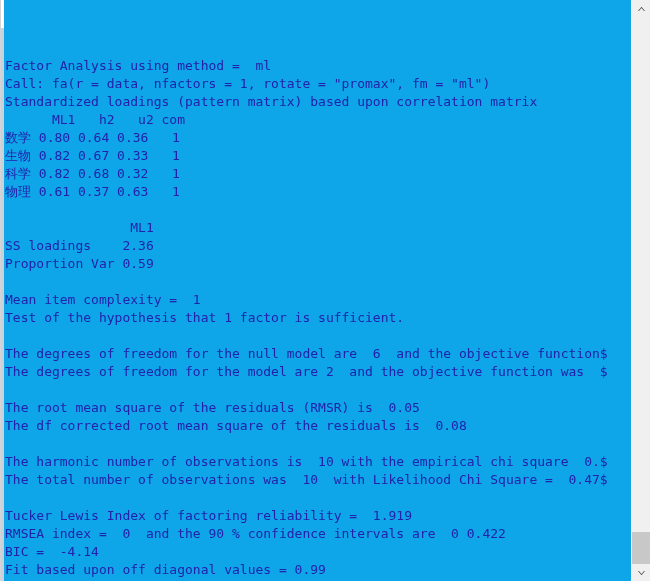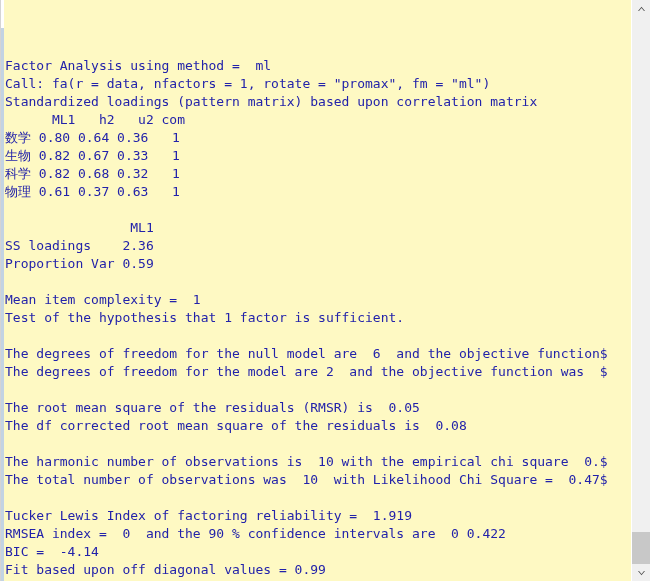--- a/index.html
+++ b/index.html
@@ -12,21 +12,21 @@
     width: 650px;
     height: 581px;
     overflow: hidden;
     font-family: "DejaVu Sans Mono", "Liberation Mono", monospace;
   }
 
   #console-window {
     position: relative;
     width: 650px;
     height: 581px;
-    background: #fef9c3;
+    background: #0ea5e9;
     box-sizing: border-box;
   }
 
   
   #console-left-border {
     position: absolute;
     left: 0px;
     top: 0px;
     width: 4px;
     height: 581px;

